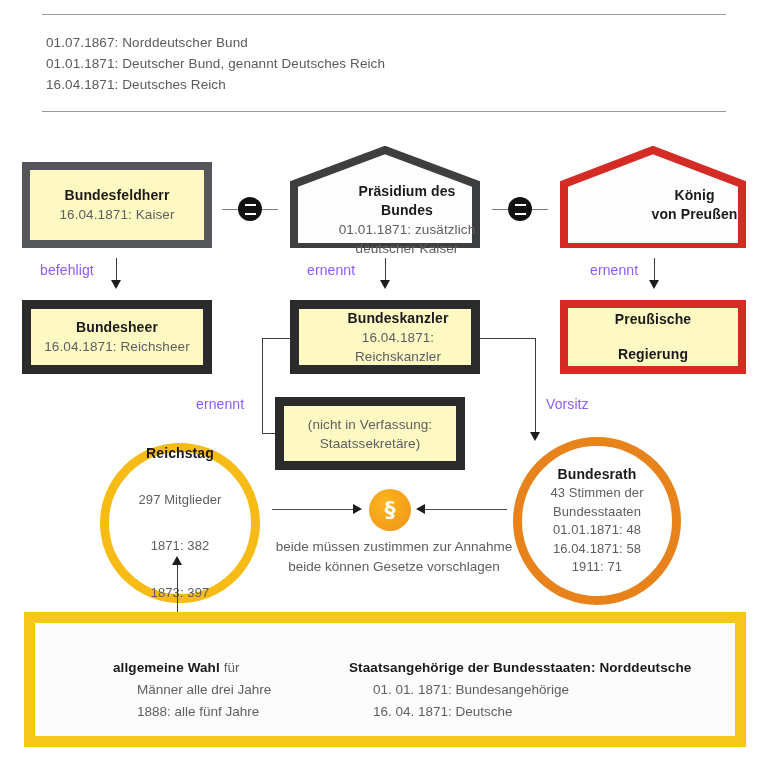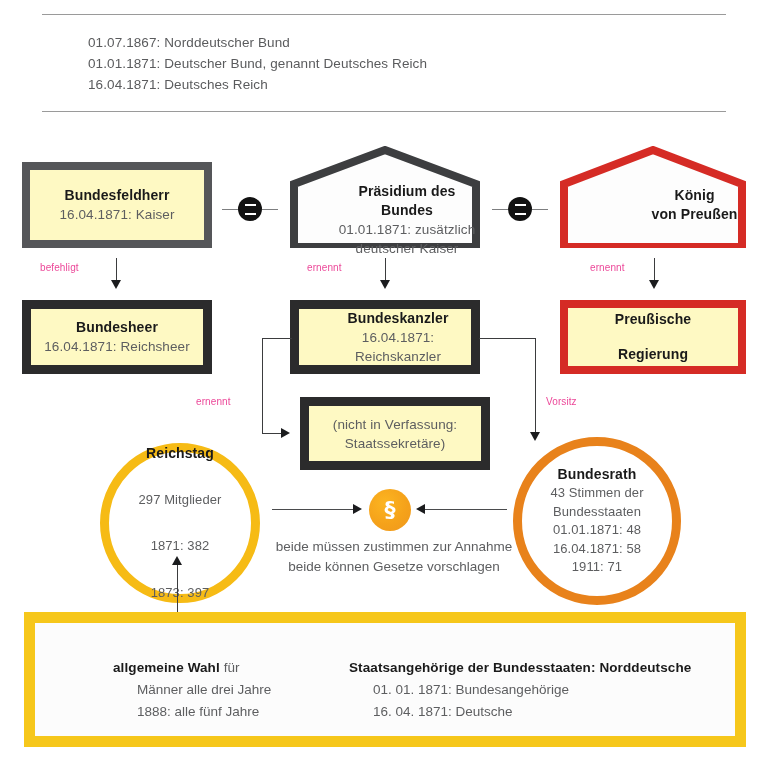--- a/index.html
+++ b/index.html
@@ -8,21 +8,21 @@
     font-family:"Liberation Sans","DejaVu Sans",sans-serif;
     color:#58595b;
     -webkit-font-smoothing:antialiased;
   }
   .stage{position:absolute;inset:0;}
 
   
   .hdr{position:absolute;left:42px;top:14px;width:684px;}
   .rule{height:1px;background:#9a9a9a;width:100%;}
   .hdr-lines{padding:17px 0 16px 4px;}
-  .hdr-line{font-size:13.5px;line-height:21px;color:#5a5b5d;letter-spacing:.1px;white-space:nowrap;margin-left:42px;}
+  .hdr-line{font-size:13.5px;line-height:21px;color:#5a5b5d;letter-spacing:.1px;white-space:nowrap;}
 
   
   .ttl{font-weight:bold;color:#1a1a1a;font-size:14px;line-height:19px;letter-spacing:.1px;}
   .sub{color:#5d5e60;font-size:13.5px;line-height:19px;letter-spacing:.1px;}
 
   
   .rect{position:absolute;box-sizing:border-box;background:#fef9c3;
         display:flex;flex-direction:column;align-items:center;justify-content:center;text-align:center;}
   .rect.gray{border:8px solid #555659;}
   .rect.black{border:9px solid #2b2b2c;}
@@ -57,21 +57,21 @@
           font-family:"DejaVu Sans",sans-serif;}
 
   
   .conn{position:absolute;pointer-events:none;}
   .vline{position:absolute;width:1.4px;background:#3b3c3e;}
   .hline{position:absolute;height:1.4px;background:#3b3c3e;}
   .arr-d{position:absolute;width:0;height:0;border-left:5.5px solid transparent;border-right:5.5px solid transparent;border-top:9px solid #1b1c1e;}
   .arr-u{position:absolute;width:0;height:0;border-left:5.5px solid transparent;border-right:5.5px solid transparent;border-bottom:9px solid #1b1c1e;}
   .arr-r{position:absolute;width:0;height:0;border-top:5.5px solid transparent;border-bottom:5.5px solid transparent;border-left:9px solid #1b1c1e;}
   .arr-l{position:absolute;width:0;height:0;border-top:5.5px solid transparent;border-bottom:5.5px solid transparent;border-right:9px solid #1b1c1e;}
-  .clabel{position:absolute;font-size:10px;color:#ec4899;white-space:nowrap;letter-spacing:.1px;}
+  .clabel{position:absolute;font-size:14px;color:#8b5cf6;white-space:nowrap;letter-spacing:.1px;}
 
   
   .lawtext{position:absolute;text-align:center;font-size:13.5px;line-height:20px;color:#5d5e60;white-space:nowrap;}
 
   
   .panel{position:absolute;box-sizing:border-box;border:11px solid #f6c71b;background:#fcfcfc;}
   .panel .col{position:absolute;}
   .panel .pttl{font-weight:bold;color:#1a1a1a;font-size:13.5px;line-height:22px;letter-spacing:.1px;white-space:nowrap;}
   .panel .pttl .reg{font-weight:normal;color:#5d5e60;}
   .panel .pline{font-size:13.5px;line-height:22px;color:#5d5e60;white-space:nowrap;margin-left:24px;}
@@ -174,21 +174,21 @@
   </div>
   <div class="clabel" style="left:196px;top:396px;">ernennt</div>
 
   <div class="conn">
     <div class="hline" style="left:479px;top:338px;width:57px;"></div>
     <div class="vline" style="left:535px;top:338px;height:96px;"></div>
     <div class="arr-d" style="left:530px;top:432px;"></div>
   </div>
   <div class="clabel" style="left:546px;top:396px;">Vorsitz</div>
 
-  <div class="rect black inner-pad" style="left:300px;top:397px;width:190px;height:73px;">
+  <div class="rect black inner-pad" style="left:275px;top:397px;width:190px;height:73px;">
     <div class="sub">(nicht in Verfassung:</div>
     <div class="sub">Staatssekretäre)</div>
   </div>
 
   <div class="circ yellow" style="left:100px;top:443px;width:160px;height:160px;">
     <div class="ttl">Reichstag</div>
     <div class="sub">297 Mitglieder</div>
     <div class="sub">1871: 382</div>
     <div class="sub">1873: 397</div>
   </div>

